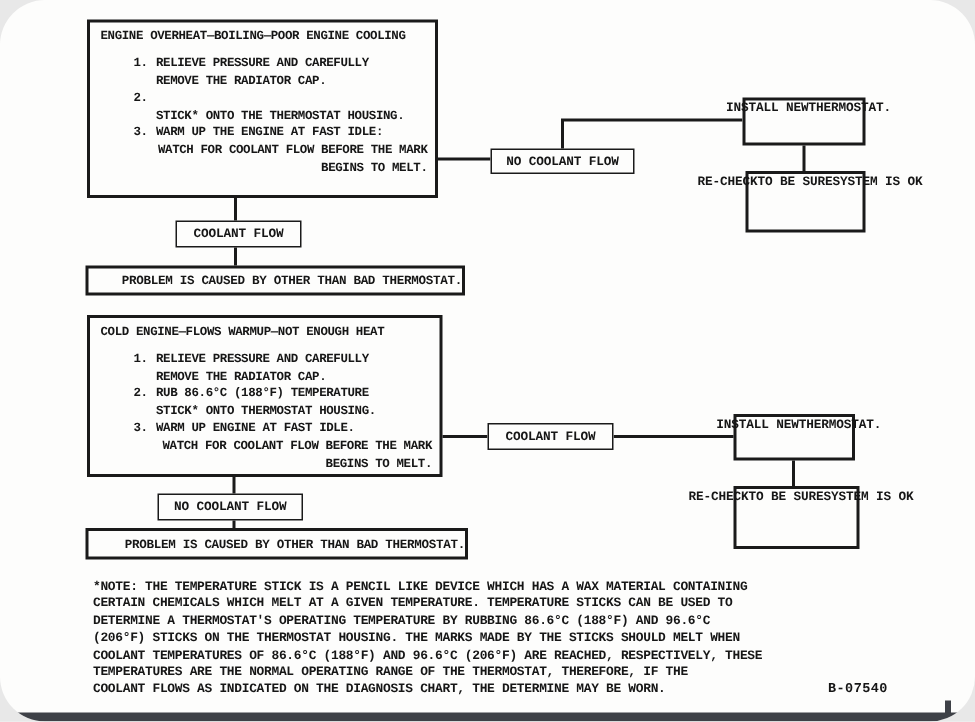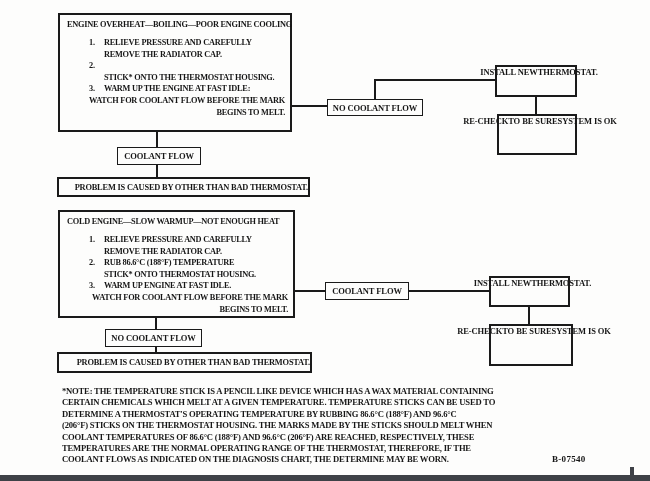--- a/index.html
+++ b/index.html
@@ -1,18 +1,18 @@
 <!DOCTYPE html>
 <html style="--bar: #3e4147;"><head>
 <meta charset="utf-8">
 <style>
   html,body{margin:0;padding:0;background:#e8e8e8;}
   .page{
     position:relative;width:650px;height:481px;background:#fdfdfc;
-    font-family:Liberation Serif, serif;color:#161616;overflow:hidden;
+    font-family:Liberation Mono, monospace;color:#161616;overflow:hidden;border-radius:30px;
     -webkit-font-smoothing:antialiased;
   }
   
   .box{position:absolute;border:2px solid #1a1a1a;background:#fdfdfc;box-sizing:border-box;}
   .box.thin{border-width:1.5px;}
   .label-box{display:flex;align-items:center;justify-content:center;
     font-size:8.5px;font-weight:700;letter-spacing:-0.1px;white-space:nowrap;}
   .stack-box{display:flex;flex-direction:row;justify-content:center;padding-left:6px;
     font-size:8.5px;font-weight:700;letter-spacing:-0.1px;line-height:10.5px;white-space:nowrap;}
   .wide-box{display:flex;align-items:center;justify-content:flex-end;
@@ -87,21 +87,21 @@
 
   <div class="box thin label-box" style="left:117px;top:147px;width:84px;height:18px;">
     <span>COOLANT FLOW</span>
   </div>
 
   <div class="box wide-box" style="left:57px;top:177px;width:253px;height:20px;">
     <span>PROBLEM IS CAUSED BY OTHER THAN BAD THERMOSTAT.</span>
   </div>
 
   <div class="box proc" style="left:58px;top:210px;width:237px;height:108px;">
-    <div class="title">COLD ENGINE—SLOW WARMUP—NOT ENOUGH HEAT</div>
+    <div class="title">COLD ENGINE—FLOWS WARMUP—NOT ENOUGH HEAT</div>
     <div class="step">
       <span class="num">1.</span>
       <span>RELIEVE PRESSURE AND CAREFULLY</span>
     </div>
     <div class="step">
       <span class="num"></span>
       <span>REMOVE THE RADIATOR CAP.</span>
     </div>
     <div class="step">
       <span class="num">2.</span>

